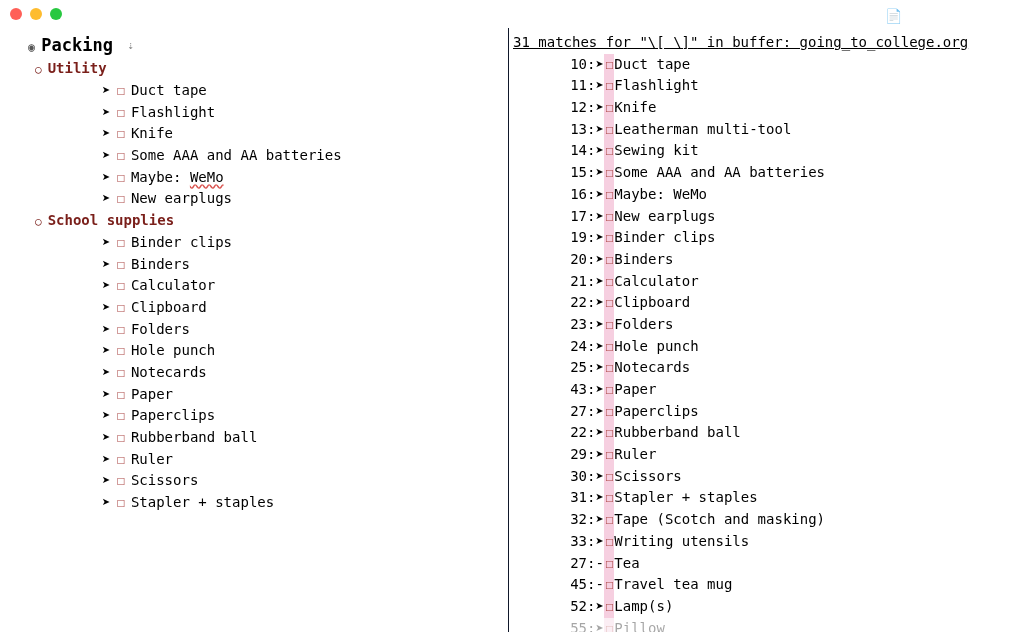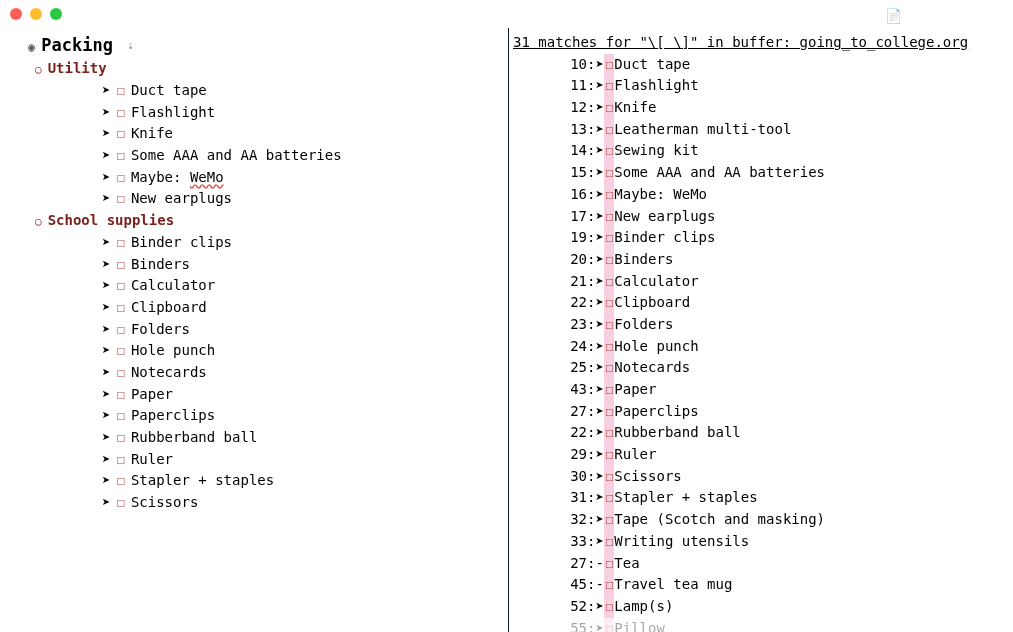--- a/index.html
+++ b/index.html
@@ -123,22 +123,22 @@
         <div class="item"><span class="arrow">➤</span><span class="chk">☐</span><span>Binders</span></div>
         <div class="item"><span class="arrow">➤</span><span class="chk">☐</span><span>Calculator</span></div>
         <div class="item"><span class="arrow">➤</span><span class="chk">☐</span><span>Clipboard</span></div>
         <div class="item"><span class="arrow">➤</span><span class="chk">☐</span><span>Folders</span></div>
         <div class="item"><span class="arrow">➤</span><span class="chk">☐</span><span>Hole punch</span></div>
         <div class="item"><span class="arrow">➤</span><span class="chk">☐</span><span>Notecards</span></div>
         <div class="item"><span class="arrow">➤</span><span class="chk">☐</span><span>Paper</span></div>
         <div class="item"><span class="arrow">➤</span><span class="chk">☐</span><span>Paperclips</span></div>
         <div class="item"><span class="arrow">➤</span><span class="chk">☐</span><span>Rubberband ball</span></div>
         <div class="item"><span class="arrow">➤</span><span class="chk">☐</span><span>Ruler</span></div>
+        <div class="item"><span class="arrow">➤</span><span class="chk">☐</span><span>Scissors</span></div>
         <div class="item"><span class="arrow">➤</span><span class="chk">☐</span><span>Stapler + staples</span></div>
-        <div class="item"><span class="arrow">➤</span><span class="chk">☐</span><span>Scissors</span></div>
       </div>
   </div>
 
   <div class="pane pane-right">
     <div class="occur-header">31 matches for "\[ \]" in buffer: going_to_college.org</div>
     <div id="right-lines">
         <div class="occur-line"><span class="ln">10</span><span class="sep">:</span><span class="arr">➤</span> <span class="hlchk">☐</span> <span class="txt">Duct tape</span></div>
         <div class="occur-line"><span class="ln">11</span><span class="sep">:</span><span class="arr">➤</span> <span class="hlchk">☐</span> <span class="txt">Flashlight</span></div>
         <div class="occur-line"><span class="ln">12</span><span class="sep">:</span><span class="arr">➤</span> <span class="hlchk">☐</span> <span class="txt">Knife</span></div>
         <div class="occur-line"><span class="ln">13</span><span class="sep">:</span><span class="arr">➤</span> <span class="hlchk">☐</span> <span class="txt">Leatherman multi-tool</span></div>

